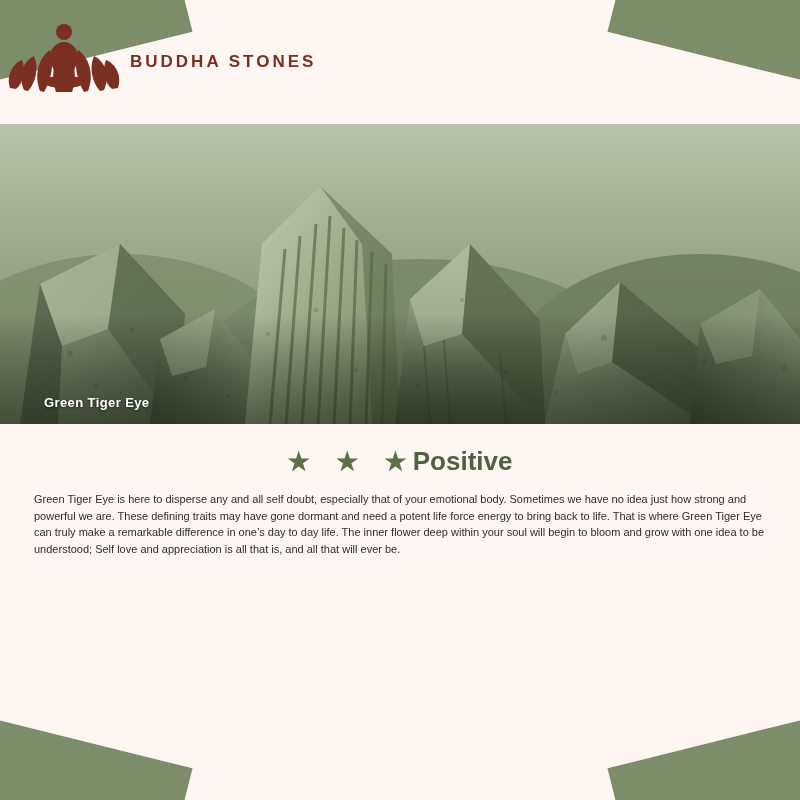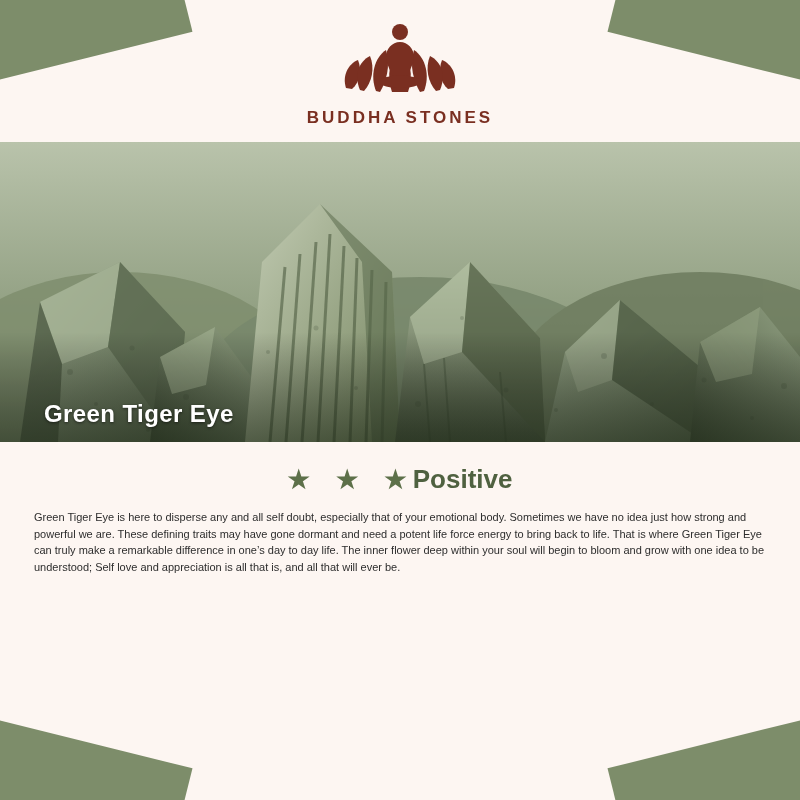--- a/index.html
+++ b/index.html
@@ -59,21 +59,21 @@
 
   
   .header {
     position: relative;
     z-index: 3;
     padding-top: 18px;
     text-align: center;
   }
   .logo-wrap {
     display: flex;
-    flex-direction: column;
+    flex-direction: row;
     align-items: center;
     gap: 2px;
   }
   .logo-mark {
     width: 128px;
     height: 92px;
     display: block;
   }
   .brand-name {
     font-size: 17px;
@@ -114,21 +114,21 @@
     overflow: hidden;
   }
   .photo svg {
     display: block;
   }
   .photo-caption {
     position: absolute;
     left: 44px;
     bottom: 14px;
     color: #ffffff;
-    font-size: 24px;
+    font-size: 13px;
     font-weight: bold;
     letter-spacing: 0.4px;
     text-shadow: 0 1px 3px rgba(0,0,0,.55);
     z-index: 4;
   }
 
   
   .benefits {
     position: relative;
     z-index: 3;

